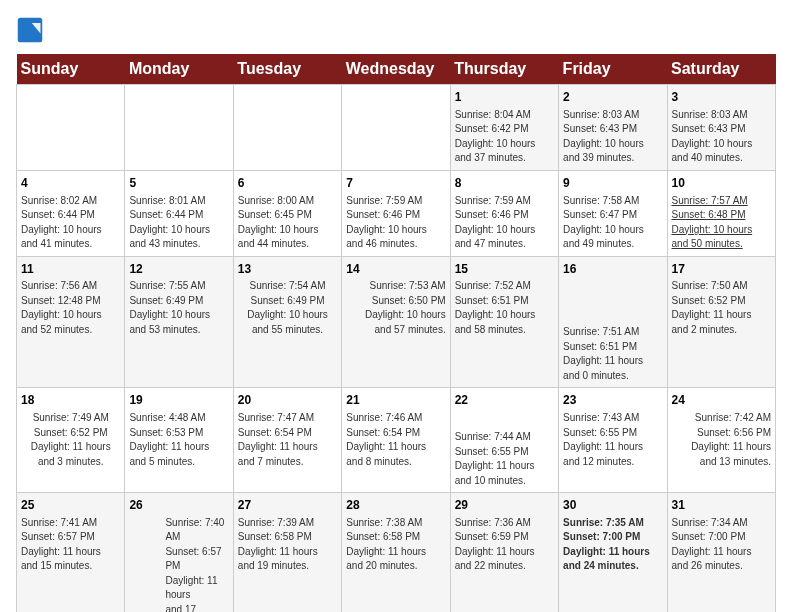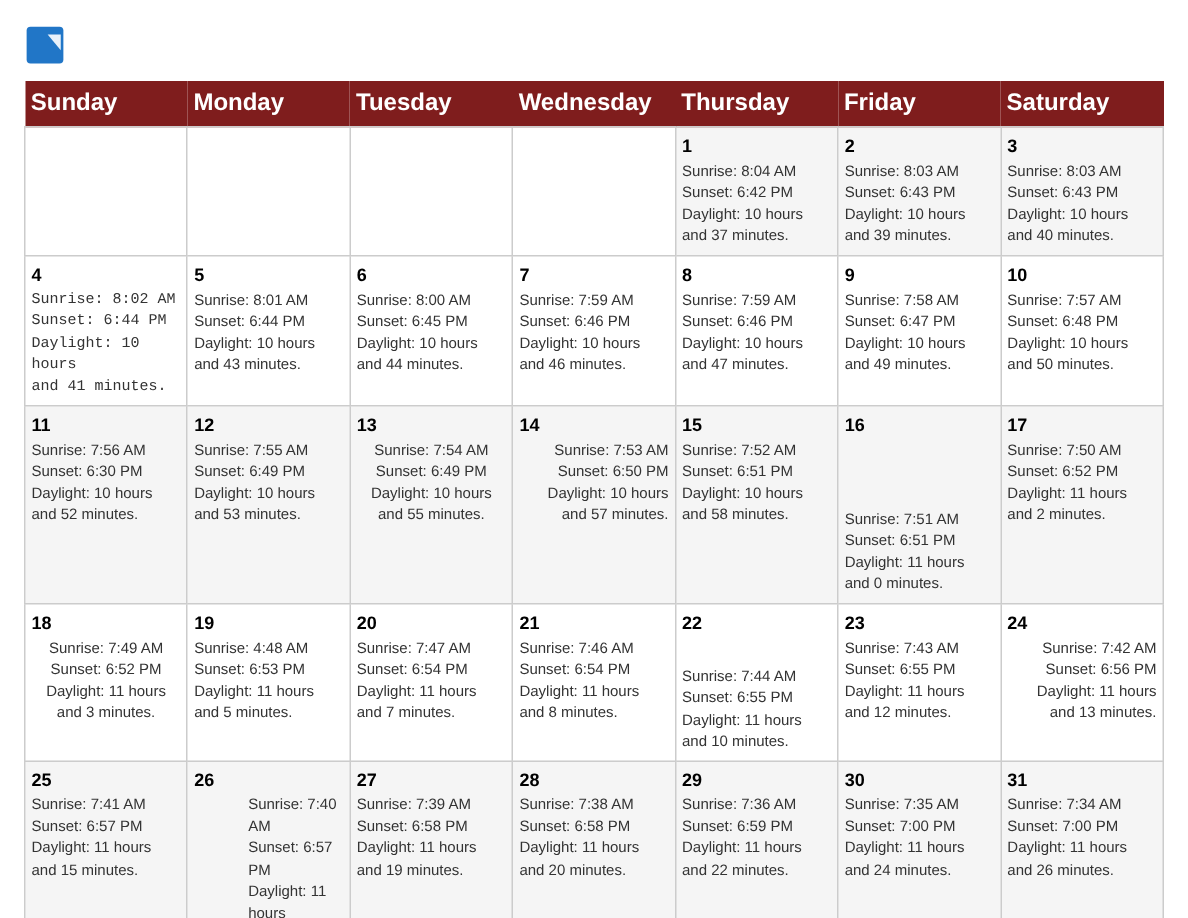--- a/index.html
+++ b/index.html
@@ -146,21 +146,21 @@
           <span class="day-number">3</span>
           <div class="cell-content" style="white-space: pre-line;">Sunrise: 8:03 AM
 Sunset: 6:43 PM
 Daylight: 10 hours
 and 40 minutes.</div>
         </td>
       </tr>
       <tr>
         <td>
           <span class="day-number">4</span>
-          <div class="cell-content" style="white-space: pre-line; font-family: Liberation Mono, monospace;">Sunrise: 8:02 AM
+          <div class="cell-content" style="white-space: pre-line;">Sunrise: 8:02 AM
 Sunset: 6:44 PM
 Daylight: 10 hours
 and 41 minutes.</div>
         </td>
         <td>
           <span class="day-number">5</span>
           <div class="cell-content" style="white-space: pre-line;">Sunrise: 8:01 AM
 Sunset: 6:44 PM
 Daylight: 10 hours
 and 43 minutes.</div>
@@ -188,31 +188,31 @@
         </td>
         <td>
           <span class="day-number">9</span>
           <div class="cell-content" style="white-space: pre-line;">Sunrise: 7:58 AM
 Sunset: 6:47 PM
 Daylight: 10 hours
 and 49 minutes.</div>
         </td>
         <td>
           <span class="day-number">10</span>
-          <div class="cell-content" style="white-space: pre-line;">Sunrise: 7:57 AM
+          <div class="cell-content" style="white-space: pre-line; text-decoration: underline;">Sunrise: 7:57 AM
 Sunset: 6:48 PM
 Daylight: 10 hours
 and 50 minutes.</div>
         </td>
       </tr>
       <tr>
         <td>
           <span class="day-number">11</span>
           <div class="cell-content" style="white-space: pre-line;">Sunrise: 7:56 AM
-Sunset: 6:30 PM
+Sunset: 12:48 PM
 Daylight: 10 hours
 and 52 minutes.</div>
         </td>
         <td>
           <span class="day-number">12</span>
           <div class="cell-content" style="white-space: pre-line;">Sunrise: 7:55 AM
 Sunset: 6:49 PM
 Daylight: 10 hours
 and 53 minutes.</div>
         </td>
@@ -334,21 +334,21 @@
         </td>
         <td>
           <span class="day-number">29</span>
           <div class="cell-content" style="white-space: pre-line;">Sunrise: 7:36 AM
 Sunset: 6:59 PM
 Daylight: 11 hours
 and 22 minutes.</div>
         </td>
         <td>
           <span class="day-number">30</span>
-          <div class="cell-content" style="white-space: pre-line;">Sunrise: 7:35 AM
+          <div class="cell-content" style="white-space: pre-line; font-weight: bold;">Sunrise: 7:35 AM
 Sunset: 7:00 PM
 Daylight: 11 hours
 and 24 minutes.</div>
         </td>
         <td>
           <span class="day-number">31</span>
           <div class="cell-content" style="white-space: pre-line;">Sunrise: 7:34 AM
 Sunset: 7:00 PM
 Daylight: 11 hours
 and 26 minutes.</div>

